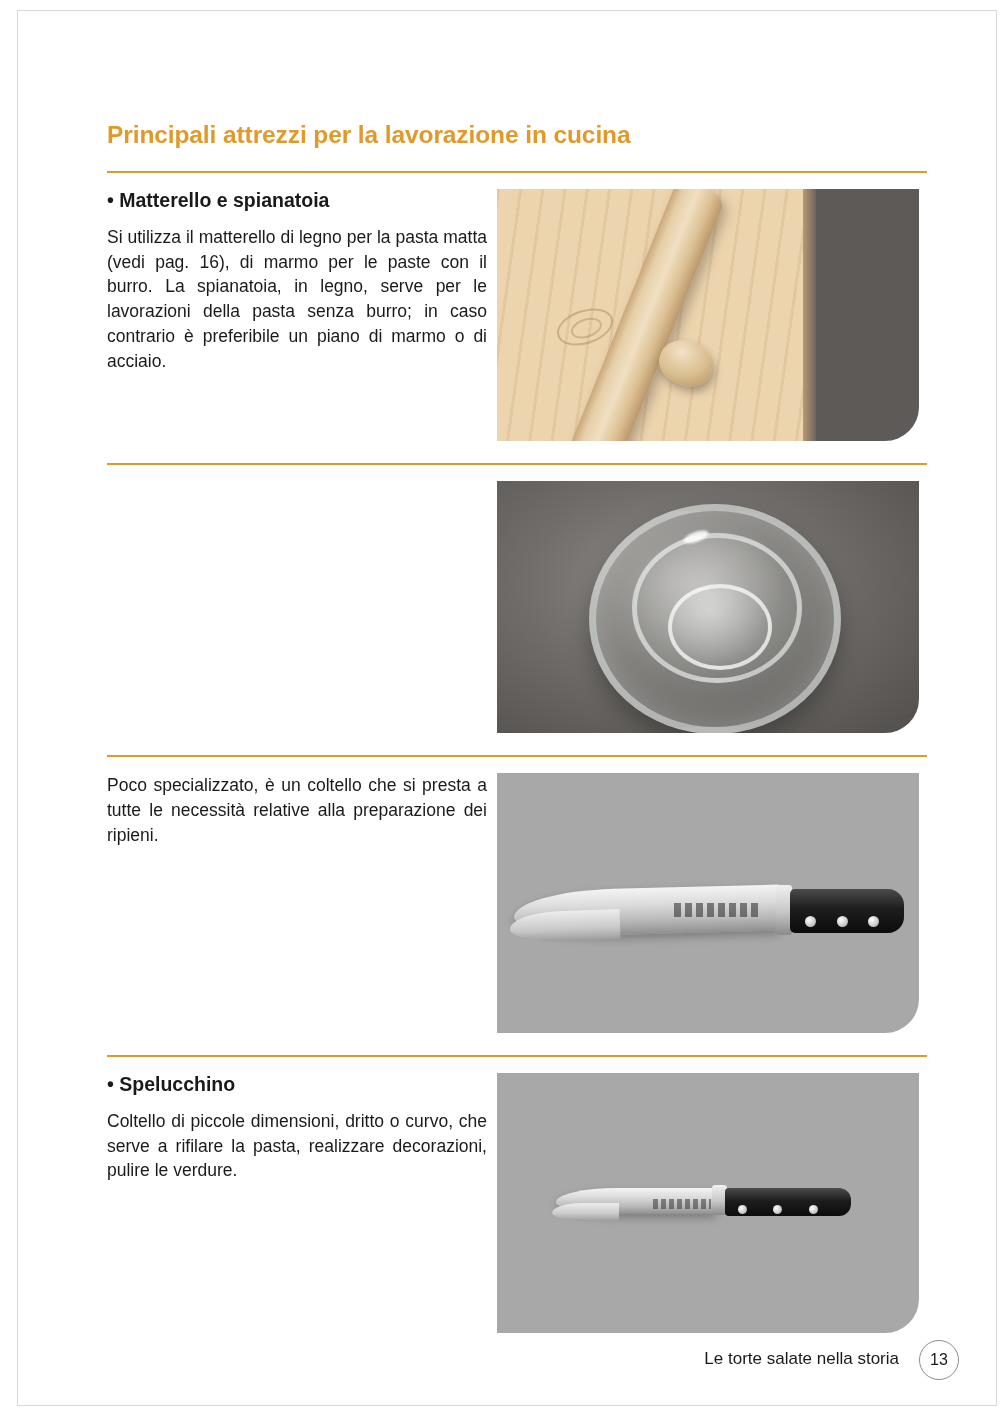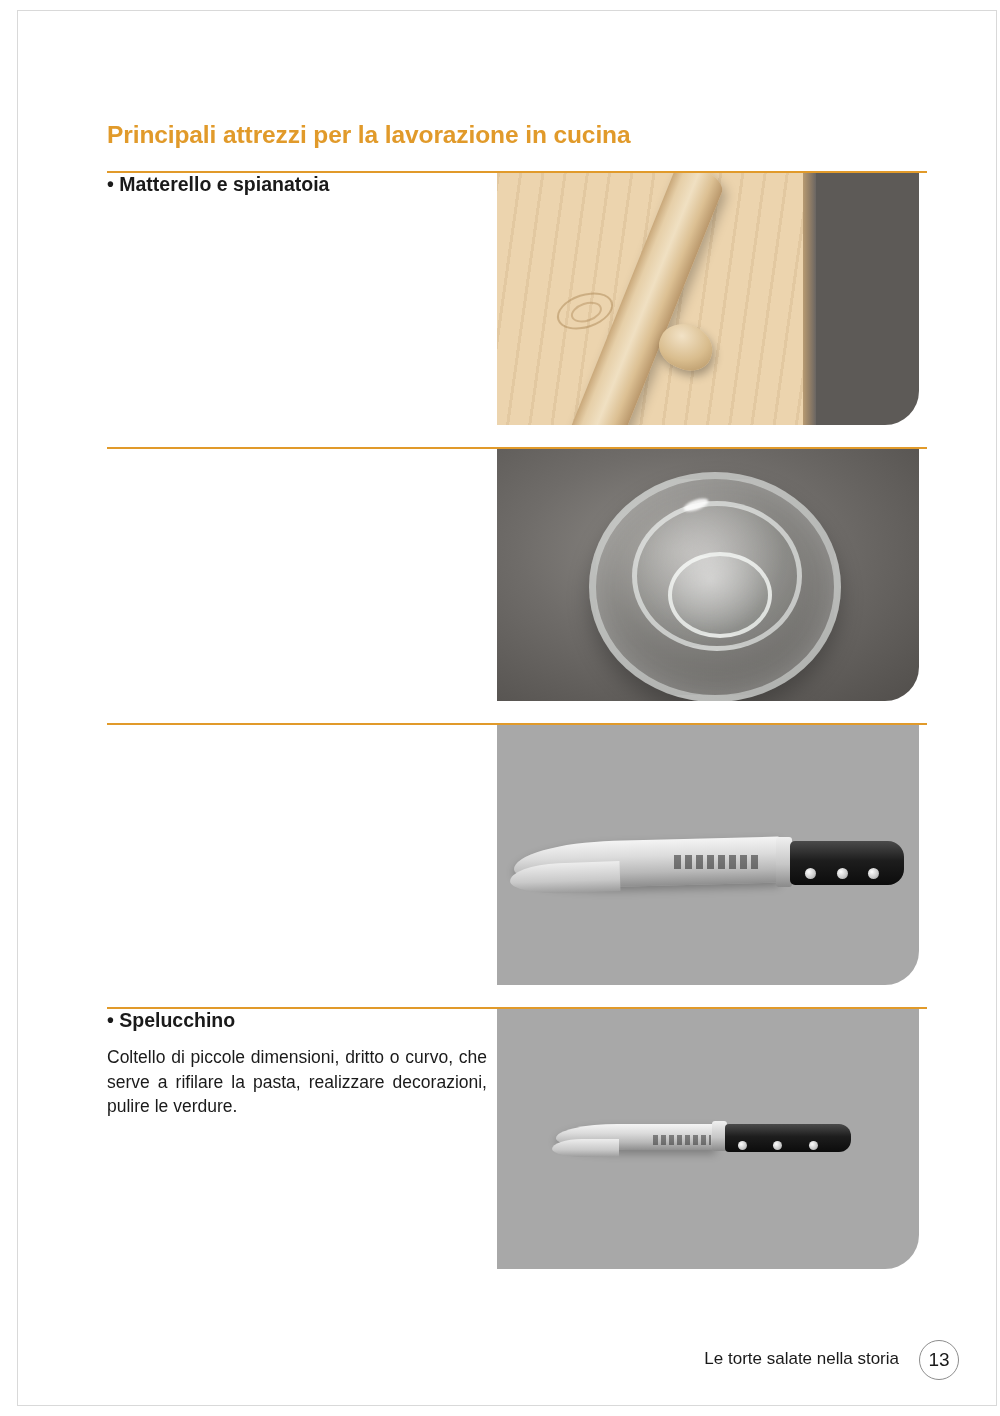--- a/index.html
+++ b/index.html
@@ -39,20 +39,21 @@
     font-size: 24.5px;
     font-weight: bold;
     color: #e19a2a;
     letter-spacing: -0.1px;
     margin: 0 0 22px 0;
     line-height: 1.2;
   }
   .section {
     position: relative;
     border-top: 2px solid #e19a2a;
+    padding-top: 16px;
     box-sizing: border-box;
   }
   .section-inner {
     display: flex;
     align-items: flex-start;
   }
   .text-col {
     width: 390px;
     flex: 0 0 390px;
     padding-right: 10px;
@@ -343,39 +344,40 @@
     position: absolute;
     right: 48px;
     top: 0;
     width: 40px;
     height: 40px;
     border-radius: 50%;
     border: 1px solid #8d8d8d;
     display: flex;
     align-items: center;
     justify-content: center;
-    font-size: 19px;
+    font-size: 16px;
     color: #1a1a1a;
     box-sizing: border-box;
   }
 </style>
 </head>
 <body>
 
 <div class="page">
   <div class="page-border"></div>
 
   <div class="content">
 
     <h1 class="page-title">Principali attrezzi per la lavorazione in cucina</h1>
 
     <div class="section" style="margin-bottom:22px;">
       <div class="section-inner">
         <div class="text-col">
           <h2 class="sec-heading">• Matterello e spianatoia</h2>
+          <p class="sec-body">Si utilizza il matterello di legno per la pasta matta (vedi pag. 16), di marmo per le paste con il burro. La spianatoia, in legno, serve per le lavorazioni della pasta senza burro; in caso contrario è preferibile un piano di marmo o di acciaio.</p>
         </div>
         <div class="img-col">
           <div class="photo ph-board">
             <div class="wood"></div>
             <div class="wood2"></div>
             <div class="knot"></div>
             <div class="edge"></div>
             <div class="pin"></div>
             <div class="pin-knob"></div>
           </div>
@@ -394,20 +396,21 @@
             <div class="bowl-in"></div>
             <div class="glint"></div>
           </div>
         </div>
       </div>
     </div>
 
     <div class="section" style="margin-bottom:22px;">
       <div class="section-inner">
         <div class="text-col">
+          <p class="sec-body">Poco specializzato, è un coltello che si presta a tutte le necessità relative alla preparazione dei ripieni.</p>
         </div>
         <div class="img-col">
           <div class="photo knife ph-knife chef">
             <div class="knife-wrap">
               <div class="blade"></div>
               <div class="blade-tip"></div>
               <div class="logo"></div>
               <div class="bolster"></div>
               <div class="handle"></div>
               <div class="rivet r1"></div>

